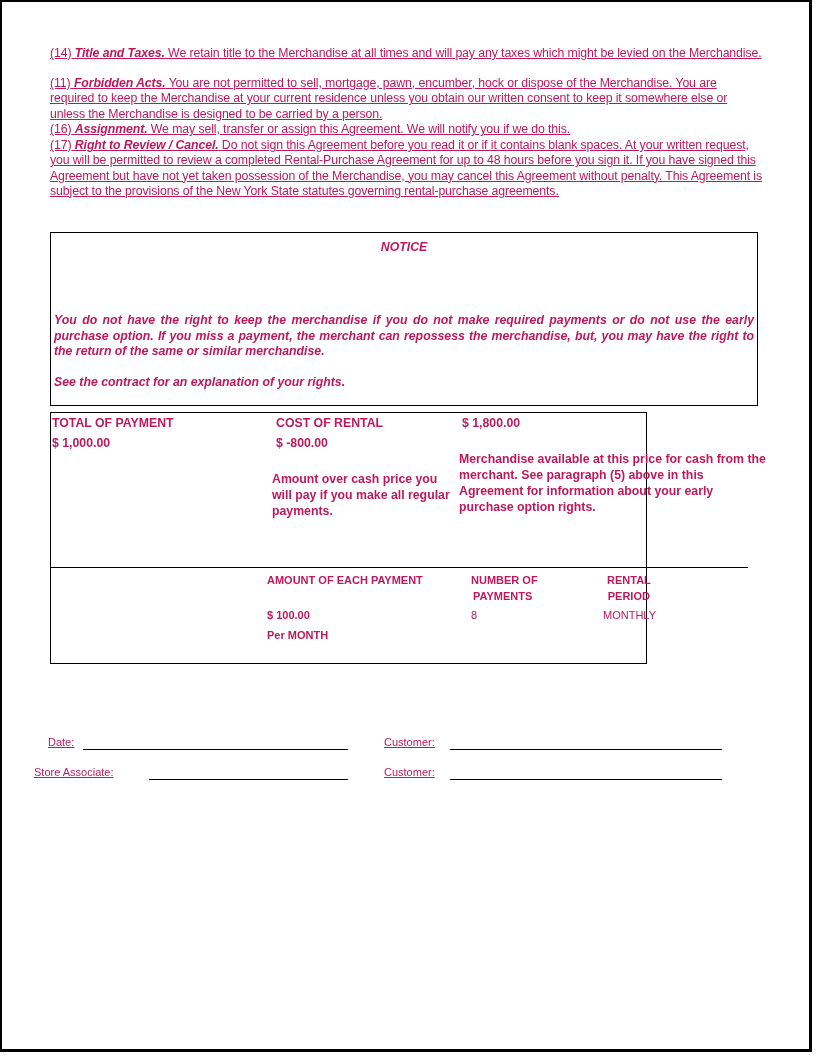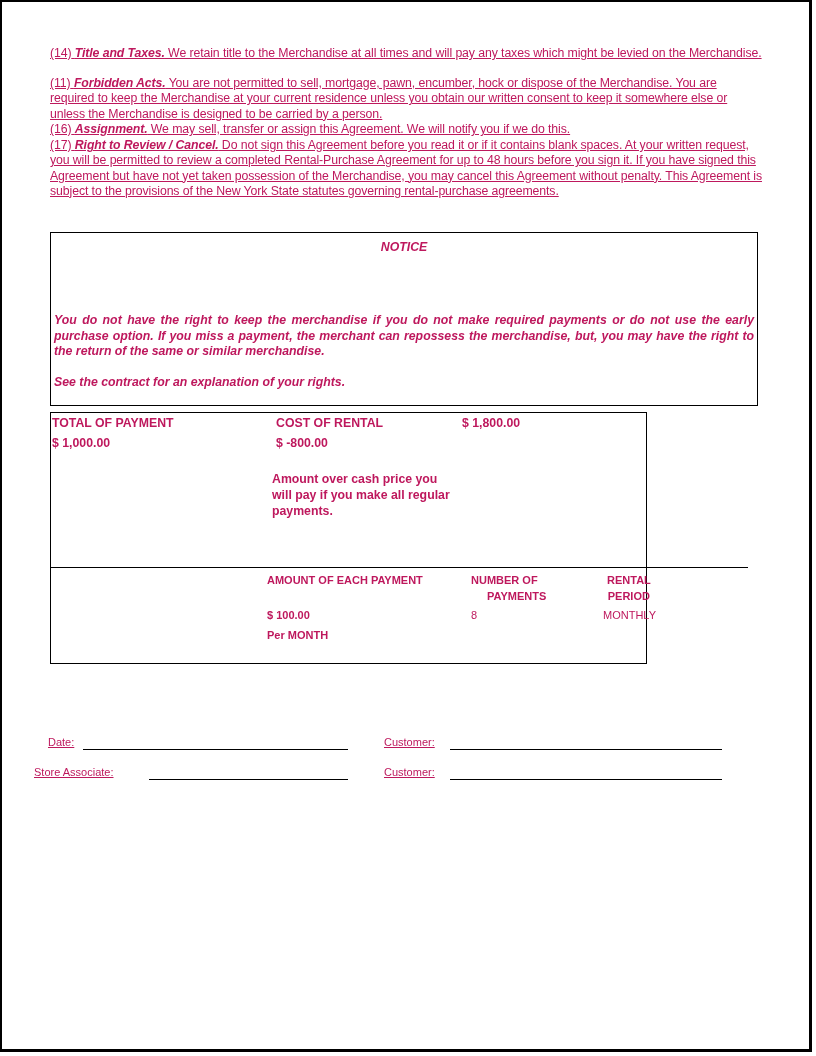--- a/index.html
+++ b/index.html
@@ -79,27 +79,28 @@
       <div class="h">TOTAL OF PAYMENT</div>
       <div class="v">$ 1,000.00</div>
     </div>
     <div class="col" style="left:221px; top:2px; width:185px;">
       <div class="h" style="padding-left:4px;">COST OF RENTAL</div>
       <div class="v" style="padding-left:4px;">$ -800.00</div>
       <div>Amount over cash price you will pay if you make all regular payments.</div>
     </div>
     <div class="col" style="left:408px; top:2px; width:308px;">
       <div class="v" style="padding-left:3px;">$ 1,800.00</div>
+      <div>Merchandise available at this price for cash from the merchant. See paragraph (5) above in this Agreement for information about your early purchase option rights.</div>
     </div>
 
     <div class="divider"></div>
 
     <div class="pay b" style="left:216px; top:159px;">AMOUNT OF EACH PAYMENT</div>
     <div class="pay b" style="left:420px; top:159px;">NUMBER OF</div>
-    <div class="pay b" style="left:436px; top:175px;">PAYMENTS</div>
+    <div class="pay b" style="left:422px; top:175px;">PAYMENTS</div>
     <div class="pay b" style="left:556px; top:159px;">RENTAL PERIOD</div>
 
     <div class="pay b" style="left:216px; top:194px;">$ 100.00</div>
     <div class="pay b" style="left:216px; top:214px;">Per MONTH</div>
     <div class="pay" style="left:420px; top:194px;">8</div>
     <div class="pay" style="left:552px; top:194px;">MONTHLY</div>
   </div>
 
   <div class="sig txt" style="left:46px; top:734px;">Date:</div>
   <div class="sig-line" style="left:81px; top:747px; width:265px;"></div>

